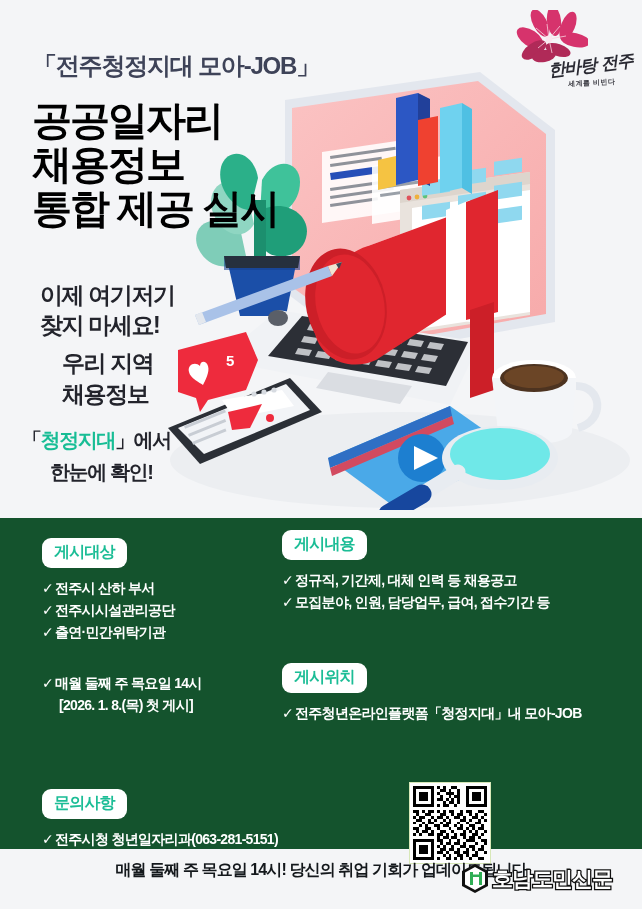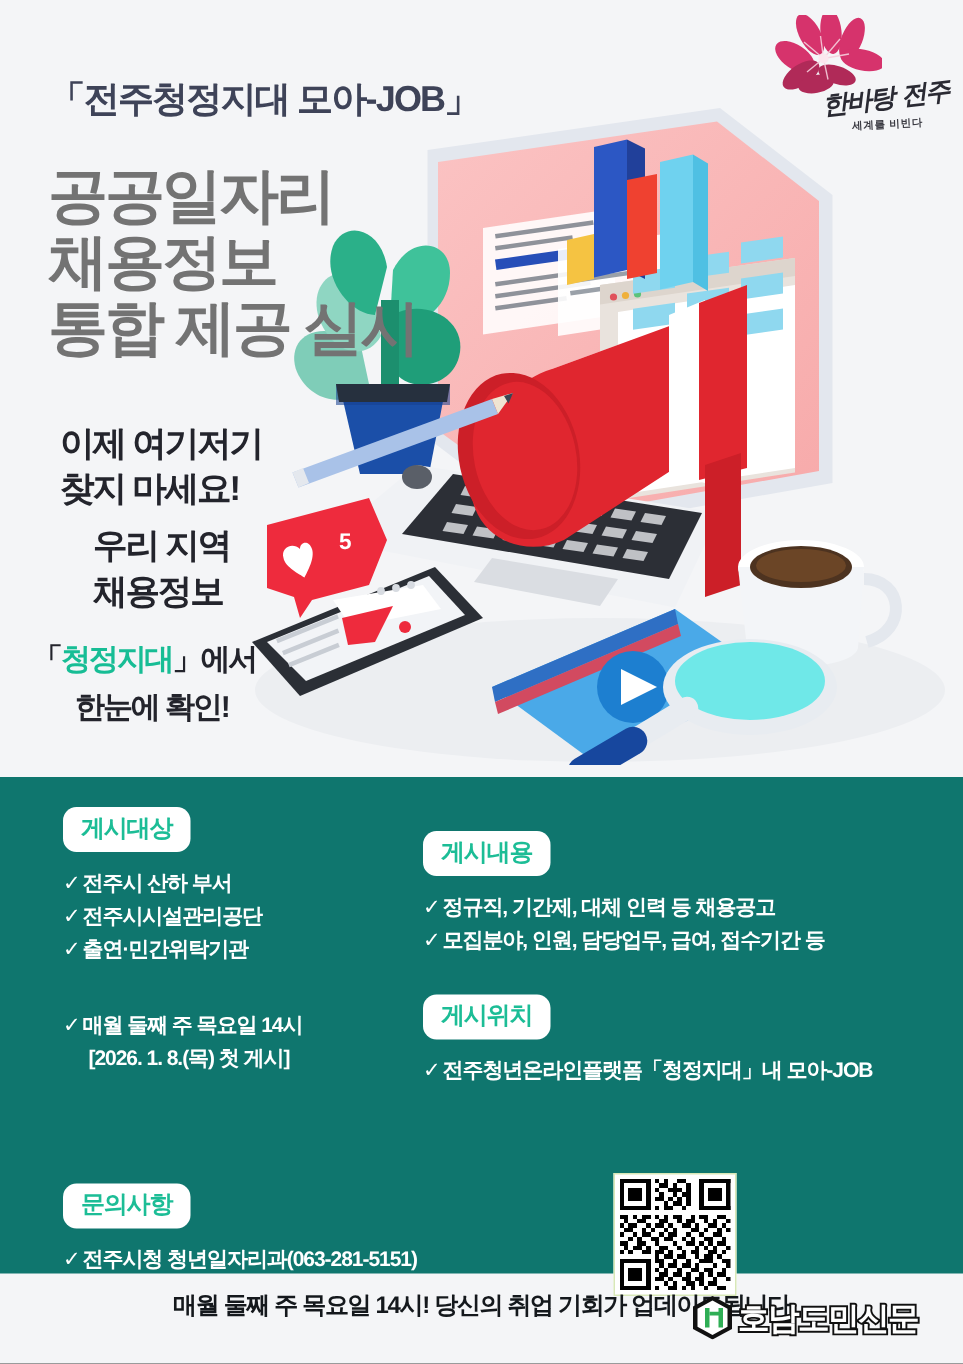--- a/index.html
+++ b/index.html
@@ -44,24 +44,23 @@
   }
 
   
   .kicker {
     position:absolute; left:33px; top:50px;
     font-size:24px; font-weight:bold; color:#3e4358;
     letter-spacing:-1.2px; white-space:nowrap;
   }
   .headline {
     position:absolute; left:32px; top:98px;
-    font-size:40px; font-weight:bold; color:#737373;
+    font-size:40px; font-weight:bold; color:#000000;
     line-height:44px; letter-spacing:-2px;
     white-space:nowrap;
-    margin-top:11px;
   }
   .sub-block-1 {
     position:absolute; left:40px; top:280px;
     font-size:23px; font-weight:bold; color:#23242c;
     line-height:30px; letter-spacing:-1.4px; white-space:nowrap;
   }
   .sub-block-2 {
     position:absolute; left:62px; top:348px;
     font-size:23px; font-weight:bold; color:#23242c;
     line-height:31px; letter-spacing:-1.4px; 
@@ -74,21 +73,21 @@
   }
   .sub-block-3 .hl { color:#17bd95; }
   .sub-block-3 .r2 { display:block; padding-left:28px; }
 
   
   .illus { position:absolute; left:150px; top:60px; width:500px; height:450px; }
 
   
   .green-panel {
     position:absolute; left:0; top:518px; width:642px; height:331px;
-    background:#0f766e;
+    background:#14532d;
   }
   .pill {
     display:inline-block;
     background:#ffffff;
     color:#1cbd96;
     font-size:16px; font-weight:bold;
     letter-spacing:-0.8px;
     padding:4px 12px 5px 12px;
     border-radius:9px;
     white-space:nowrap;
@@ -99,21 +98,21 @@
     color:#ffffff; font-size:14px; font-weight:bold;
     letter-spacing:-0.7px; line-height:22px;
     white-space:nowrap;
   }
   .field .lines .ln { display:block; }
   .field .lines .ind { padding-left:17px; }
   .chk { display:inline-block; width:13px; font-weight:bold; }
 
   
   .f-target   { left:42px;  top:20px; }
-  .f-content  { left:282px; top:36px; }
+  .f-content  { left:282px; top:12px; }
   .f-date     { left:42px;  top:145px; }
   .f-location { left:282px; top:145px; }
   .f-contact  { left:42px;  top:271px; }
 
   
   .qr-wrap {
     position:absolute; left:409px; top:782px;
     width:82px; height:82px;
     background:#fff; padding:3px;
     border:1px solid #d8e8b8;

